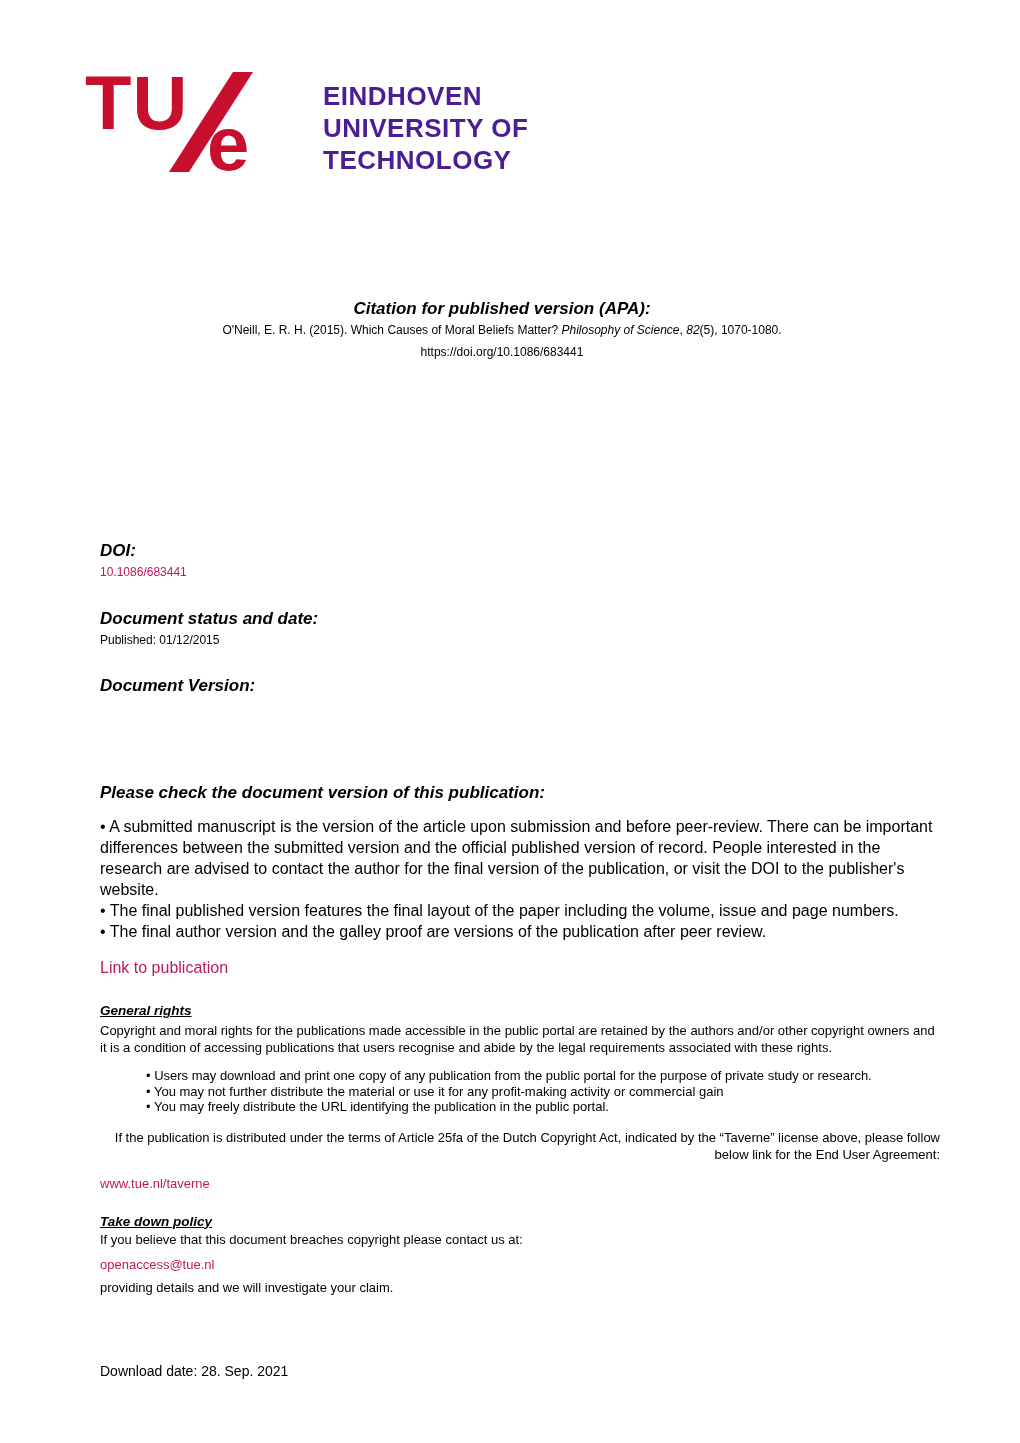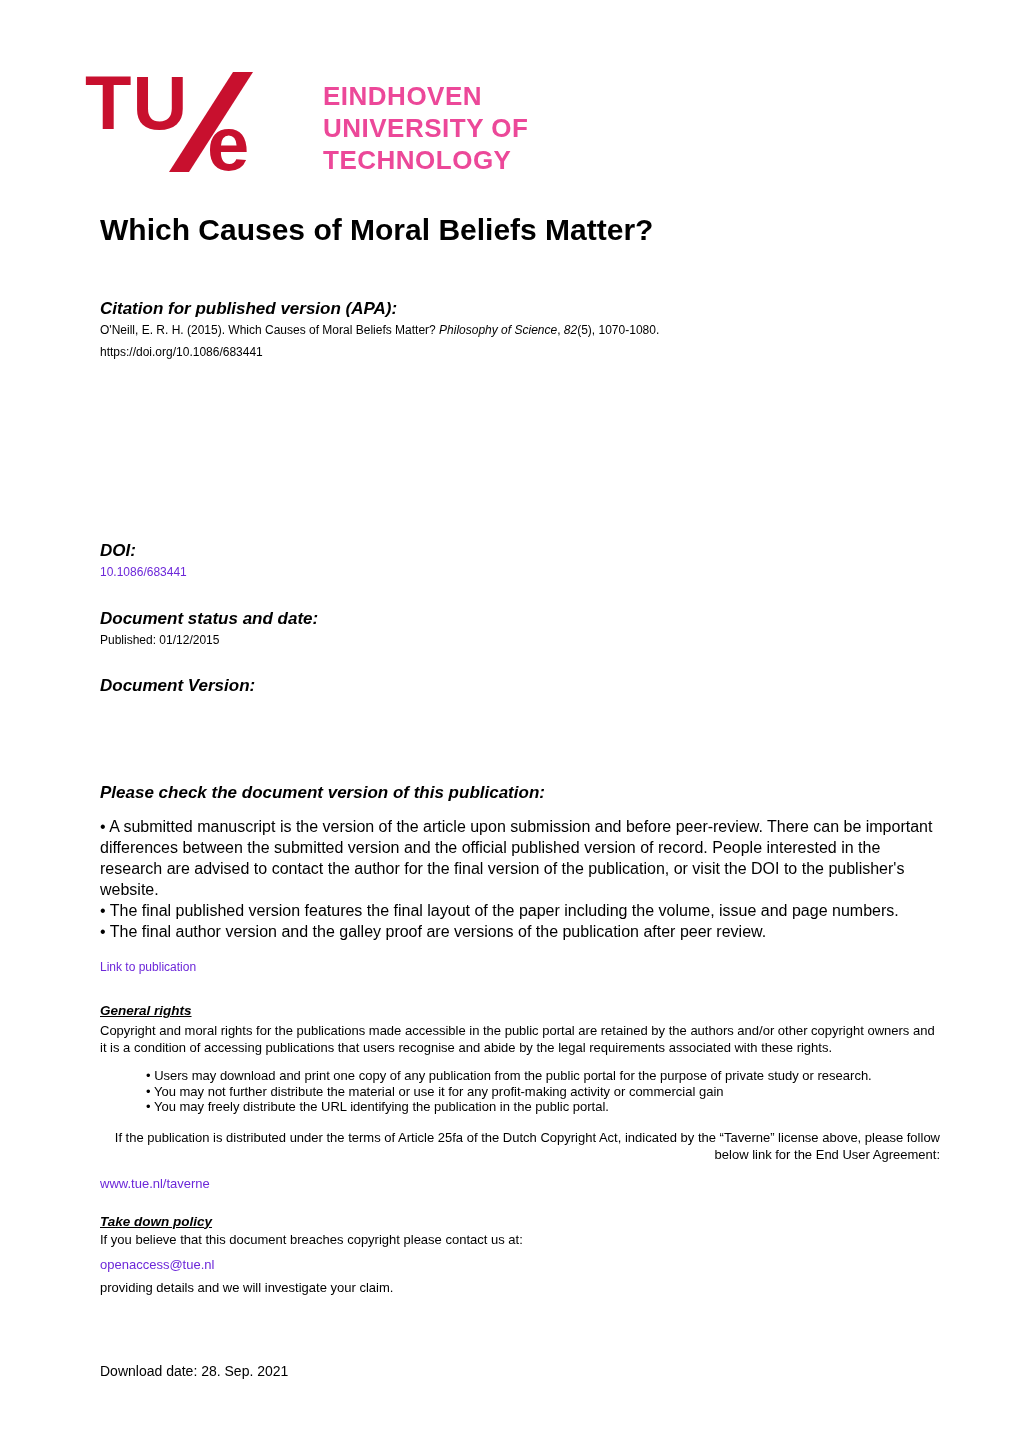--- a/index.html
+++ b/index.html
@@ -1,44 +1,44 @@
 <!DOCTYPE html>
 <html><head>
 <meta charset="utf-8">
 <style>
   html, body { margin: 0; padding: 0; background: #ffffff; }
   body { font-family: "Liberation Sans", sans-serif; color: #000000; }
   .page { position: relative; width: 1020px; height: 1443px; background: #ffffff; overflow: hidden; }
   .abs { position: absolute; }
-  a { color: #6d28d9; text-decoration: none; cursor: pointer; }
+  a { color: #be185d; text-decoration: none; cursor: pointer; }
 
   
   .logo-row { position: absolute; left: 85px; top: 72px; display: flex; align-items: flex-start; }
   .mark-text { font-family: "Liberation Sans", sans-serif; font-weight: bold; fill: #C8102E; letter-spacing: 1px; }
   .mark-slash { fill: #C8102E; }
-  .wordmark { margin-left: 18px; margin-top: 8px; color: #ec4899; font-weight: bold;
+  .wordmark { margin-left: 18px; margin-top: 8px; color: #4c1d95; font-weight: bold;
               font-size: 26px; line-height: 32px; letter-spacing: 0.5px; }
 
   
   .title { left: 100px; top: 212px; margin: 0; font-size: 30px; font-weight: bold; line-height: 36px; }
 
   
   .heading { font-size: 17px; font-weight: bold; font-style: italic; line-height: 21px; margin: 0; }
   .body-text { font-size: 12px; line-height: 22px; margin: 0; }
   .it { font-style: italic; }
 
-  .citation-section { left: 100px; top: 298px; width: 836px; }
+  .citation-section { left: 84px; top: 298px; width: 836px; text-align: center; }
   .doi-section      { left: 100px; top: 540px; width: 836px; }
   .status-section   { left: 100px; top: 608px; width: 836px; }
   .version-section  { left: 100px; top: 675px; width: 836px; }
 
   .check-section { left: 100px; top: 742px; width: 840px; margin-top: 40px; }
   .check-bullets { margin-top: 13px; }
   .check-bullets p { font-size: 16px; line-height: 21px; margin: 0; }
-  .link-pub { display: inline-block; margin-top: 15px; font-size: 12px; line-height: 21px; }
+  .link-pub { display: inline-block; margin-top: 15px; font-size: 16px; line-height: 21px; }
 
   
   .rights-section { left: 100px; top: 1003px; width: 840px; font-size: 13px; line-height: 17px; }
   .small-heading { font-size: 13.5px; font-weight: bold; font-style: italic; margin: 0; line-height: 16px; text-decoration: underline; }
   .rights-para { margin: 3px 0 0 0; }
   .rights-bullets { margin: 12px 0 0 46px; }
   .rights-bullets p { margin: 0; line-height: 15.5px; }
   .taverne-para { margin: 14px 0 0 0; text-align: right; }
   .taverne-link { display: inline-block; margin-top: 12px; }
   .takedown-heading { margin-top: 22px; }
@@ -59,21 +59,20 @@
       <polygon class="mark-slash" points="148,0 168,0 104,100 84,100"></polygon>
       <text class="mark-text" x="122" y="98" font-size="76">e</text>
     </svg>
     <div class="wordmark">
       <div>EINDHOVEN</div>
       <div>UNIVERSITY OF</div>
       <div>TECHNOLOGY</div>
     </div>
   </div>
 
-  <h1 class="title abs">Which Causes of Moral Beliefs Matter?</h1>
 
   <section class="abs citation-section">
     <p class="heading">Citation for published version (APA):</p>
     <p class="body-text"><span>O'Neill, E. R. H. (2015). Which Causes of Moral Beliefs Matter? </span><span class="it">Philosophy of Science</span><span>, </span><span class="it">82</span><span>(5), 1070-1080.</span></p>
     <p class="body-text">https://doi.org/10.1086/683441</p>
   </section>
 
   <section class="abs doi-section">
     <p class="heading">DOI:</p>
     <p class="body-text"><a href="#">10.1086/683441</a></p>

